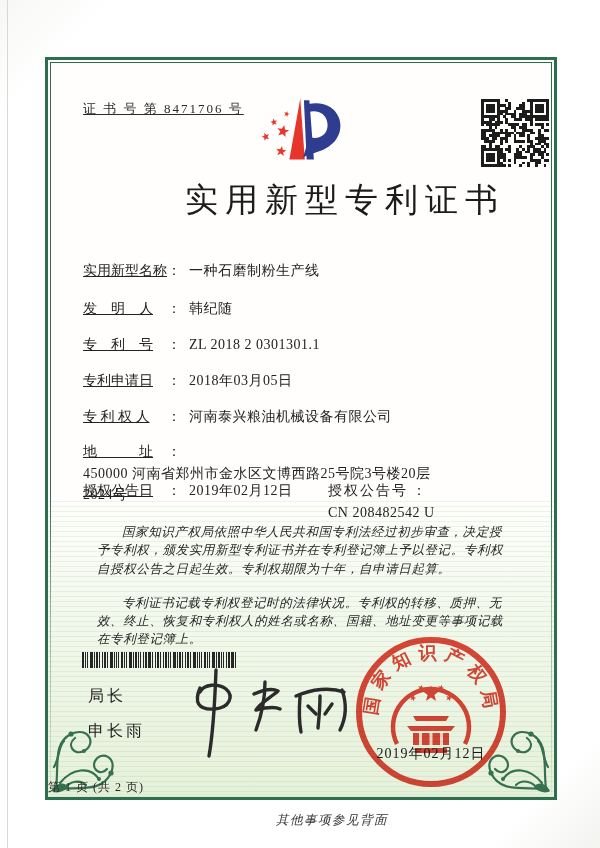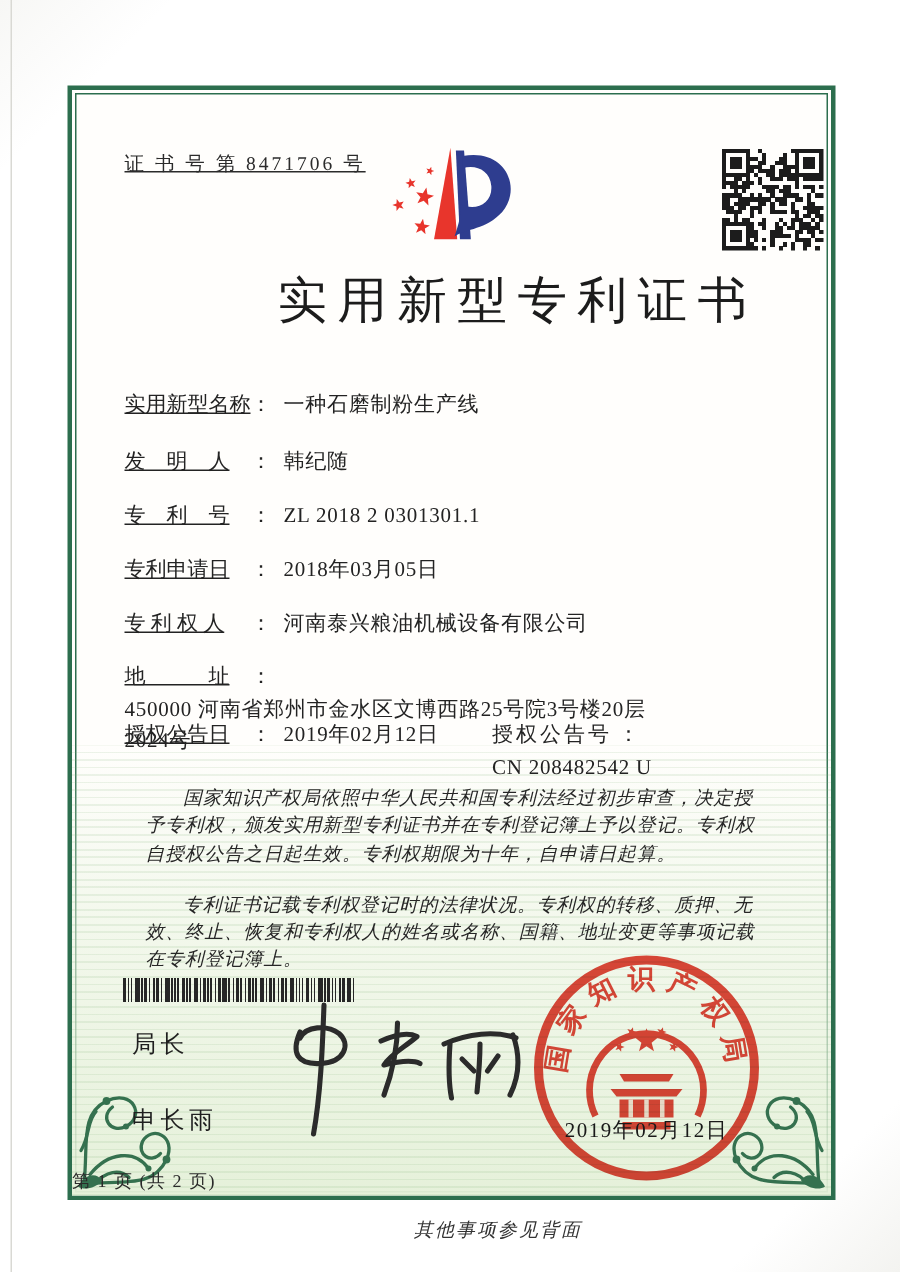--- a/index.html
+++ b/index.html
@@ -66,21 +66,21 @@
   .body-text{
     position:absolute;left:33px;top:447px;width:449px;
     font-size:12.5px;line-height:1.46;letter-spacing:.6px;
     font-style:italic;color:#262626;
   }
   .body-text p{margin:16px;text-indent:2em;}
 
   
   .barcode{position:absolute;left:34px;top:592px;width:156px;height:16px;}
   .signer{position:absolute;left:40px;top:626px;font-size:16px;letter-spacing:3px;color:#1f1f1f;}
-  .signer div{margin-bottom:30px;}
+  .signer div{margin-bottom:14px;}
   .signature{position:absolute;left:122px;top:596px;width:195px;height:115px;}
 
   .seal{position:absolute;left:303px;top:572px;width:160px;height:160px;mix-blend-mode:multiply;opacity:.93;}
   .seal-date{
     position:absolute;left:308px;top:685px;width:150px;text-align:center;
     font-size:14px;letter-spacing:1px;color:#191919;font-weight:500;
   }
 
   .page-num{
     position:absolute;left:0;top:719px;width:100%;text-align:left;

